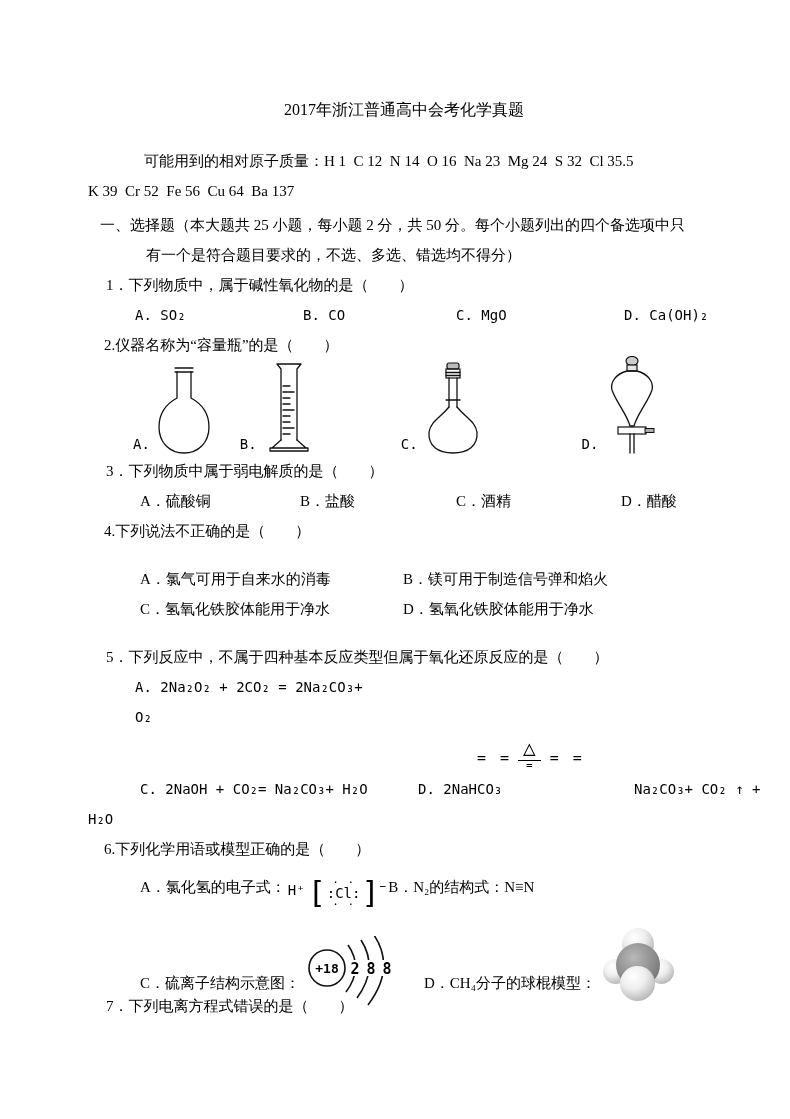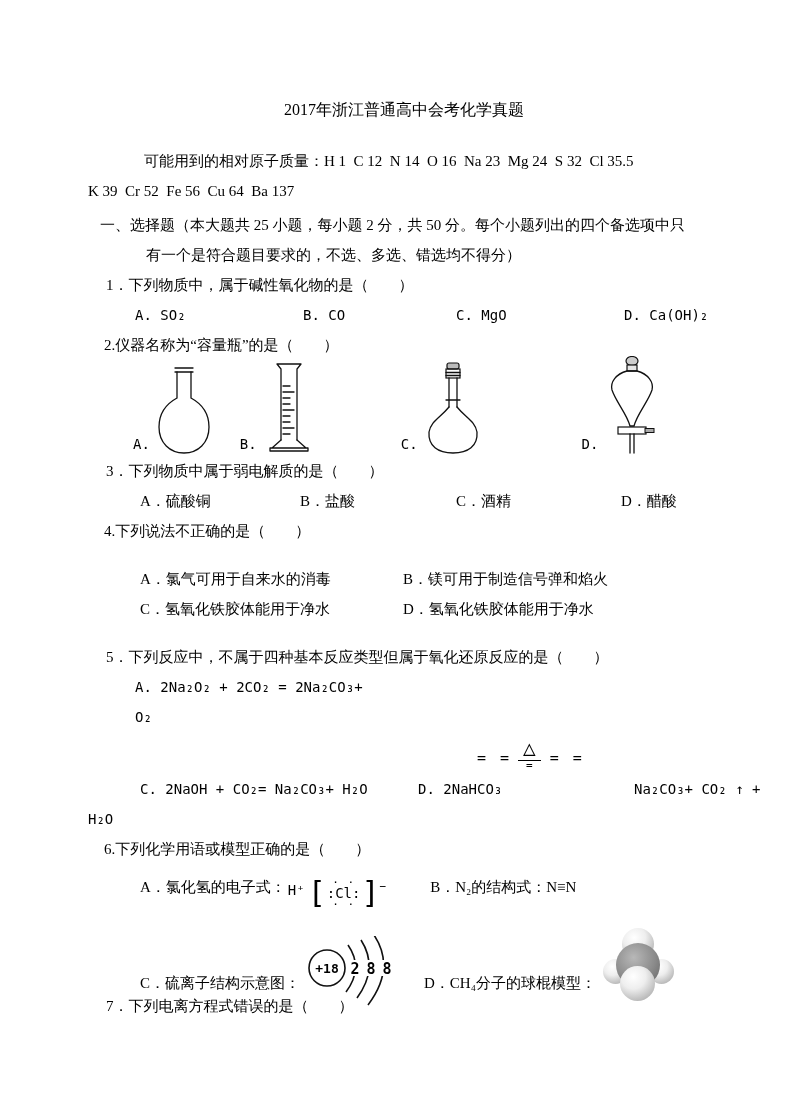--- a/index.html
+++ b/index.html
@@ -169,21 +169,21 @@
       <span class="cation">H⁺</span>
       <span class="bracket">[</span>
       <span class="stack">
         <span class="dots">· ·</span>
         <span class="mid">:Cl:</span>
         <span class="dots">· ·</span>
       </span>
       <span class="bracket">]</span>
       <span class="charge">−</span>
     </span>
-    <span style="margin-left:42px">B．N₂的结构式：N≡N</span>
+    <span style="">B．N₂的结构式：N≡N</span>
   </div>
   <div class="q6cd-row">
     <span>C．硫离子结构示意图：</span>
     <svg class="ion-svg" width="108" height="72" viewBox="0 0 108 72">
       <circle cx="23" cy="32" r="18" fill="none" stroke="#111" stroke-width="1.6"></circle>
       <text x="23" y="37" text-anchor="middle" font-size="13">+18</text>
       <path d="M44,9 Q60,32 42,56"></path>
       <path d="M57,4 Q75,32 53,62"></path>
       <path d="M70,-1 Q92,32 64,69"></path>
       <rect x="45" y="24" width="13" height="16" fill="#ffffff" stroke="none"></rect>

